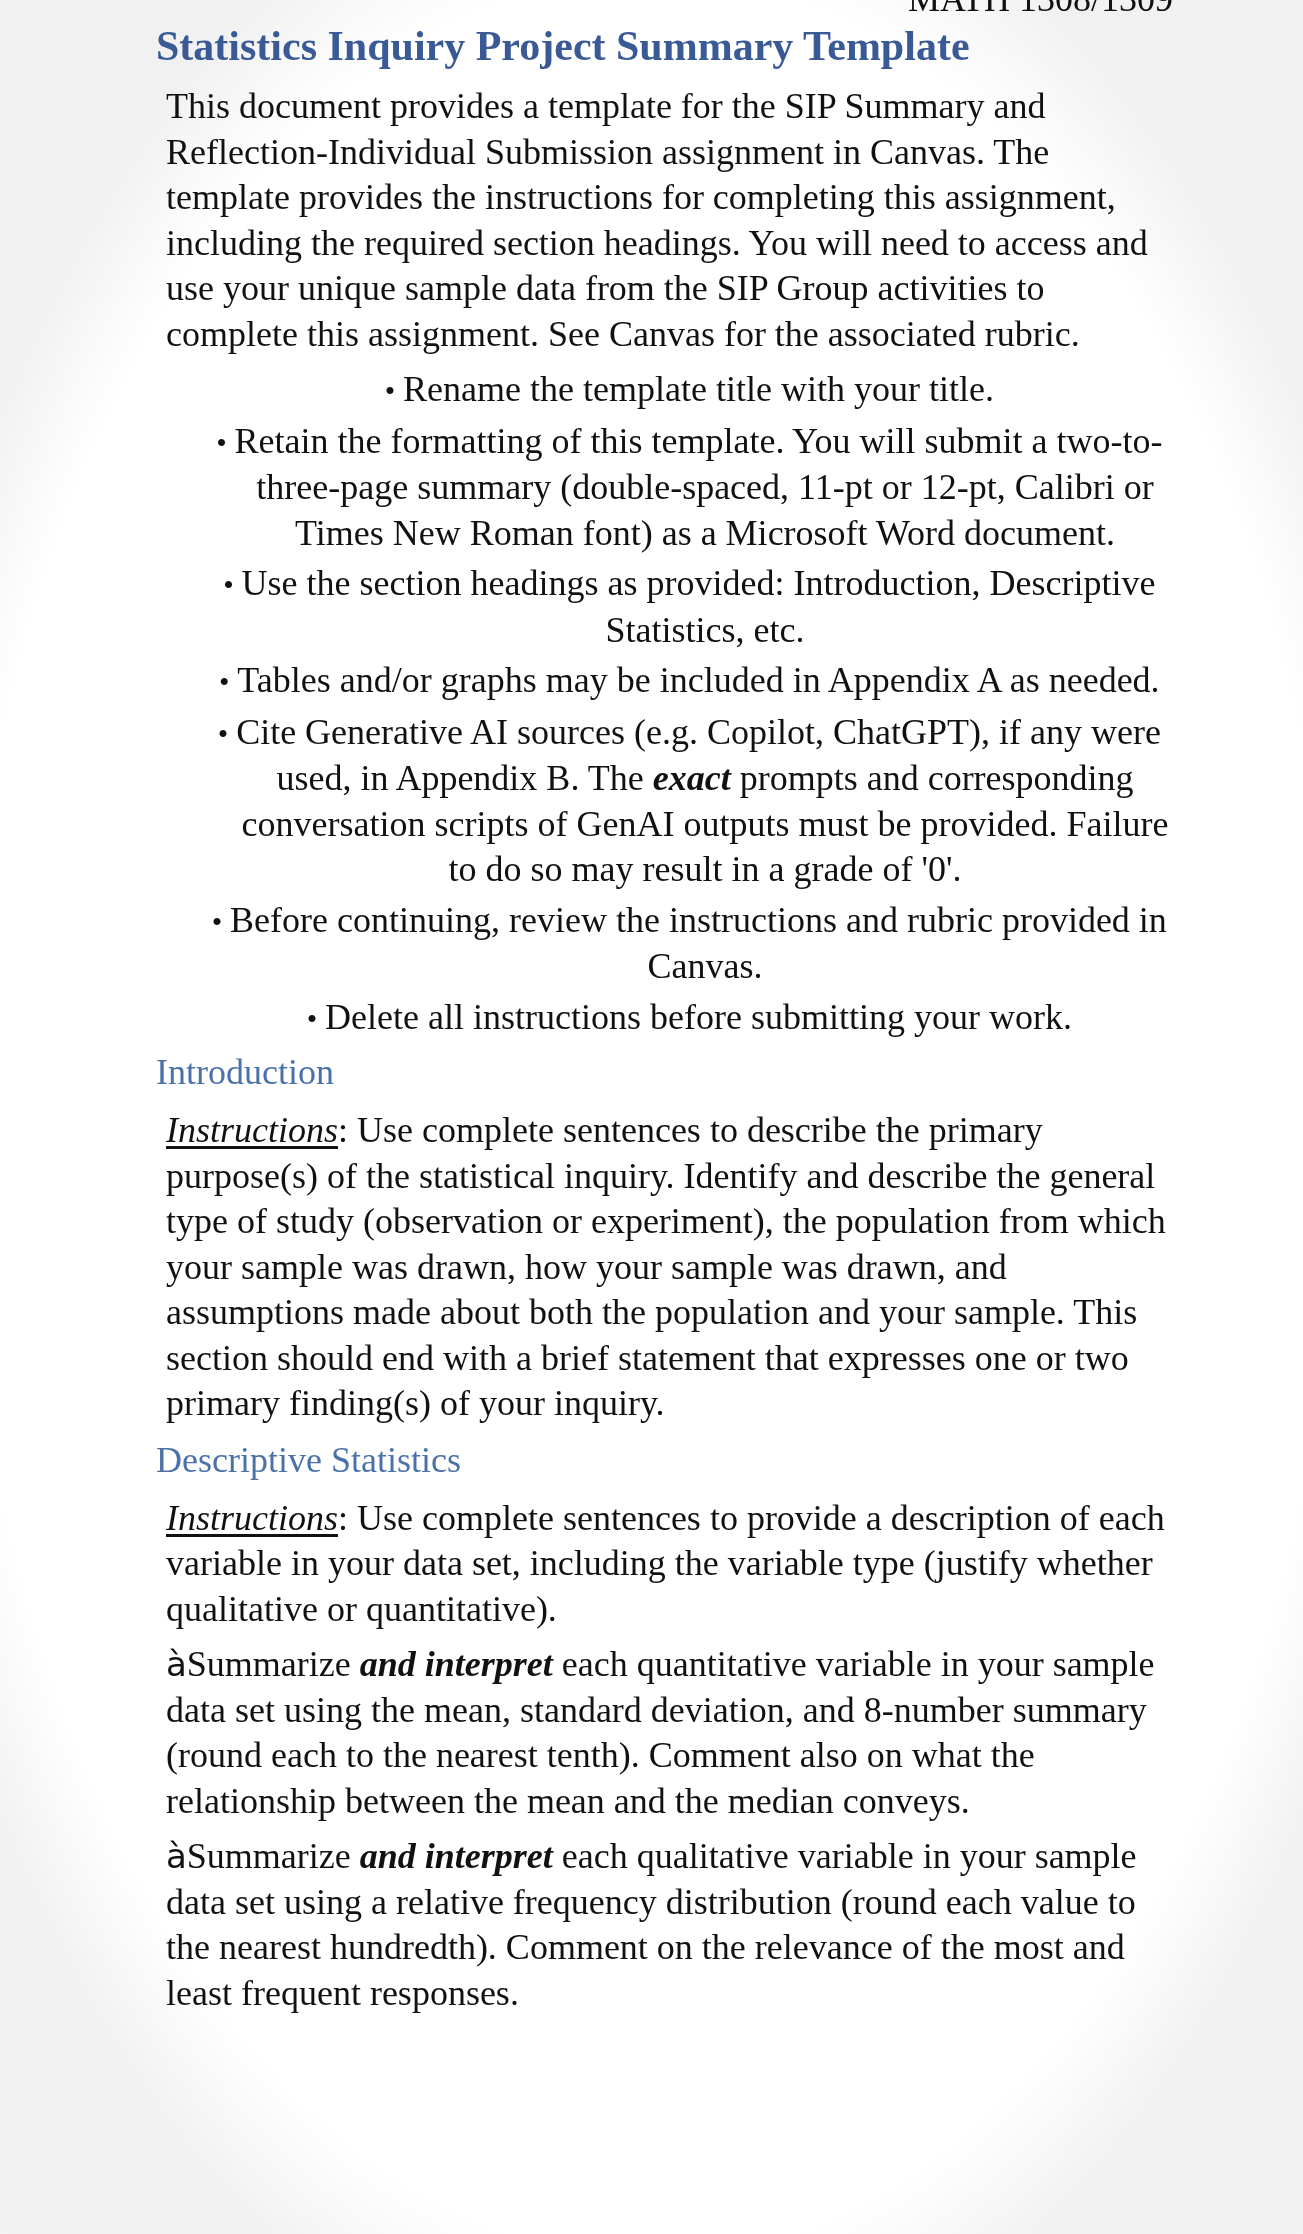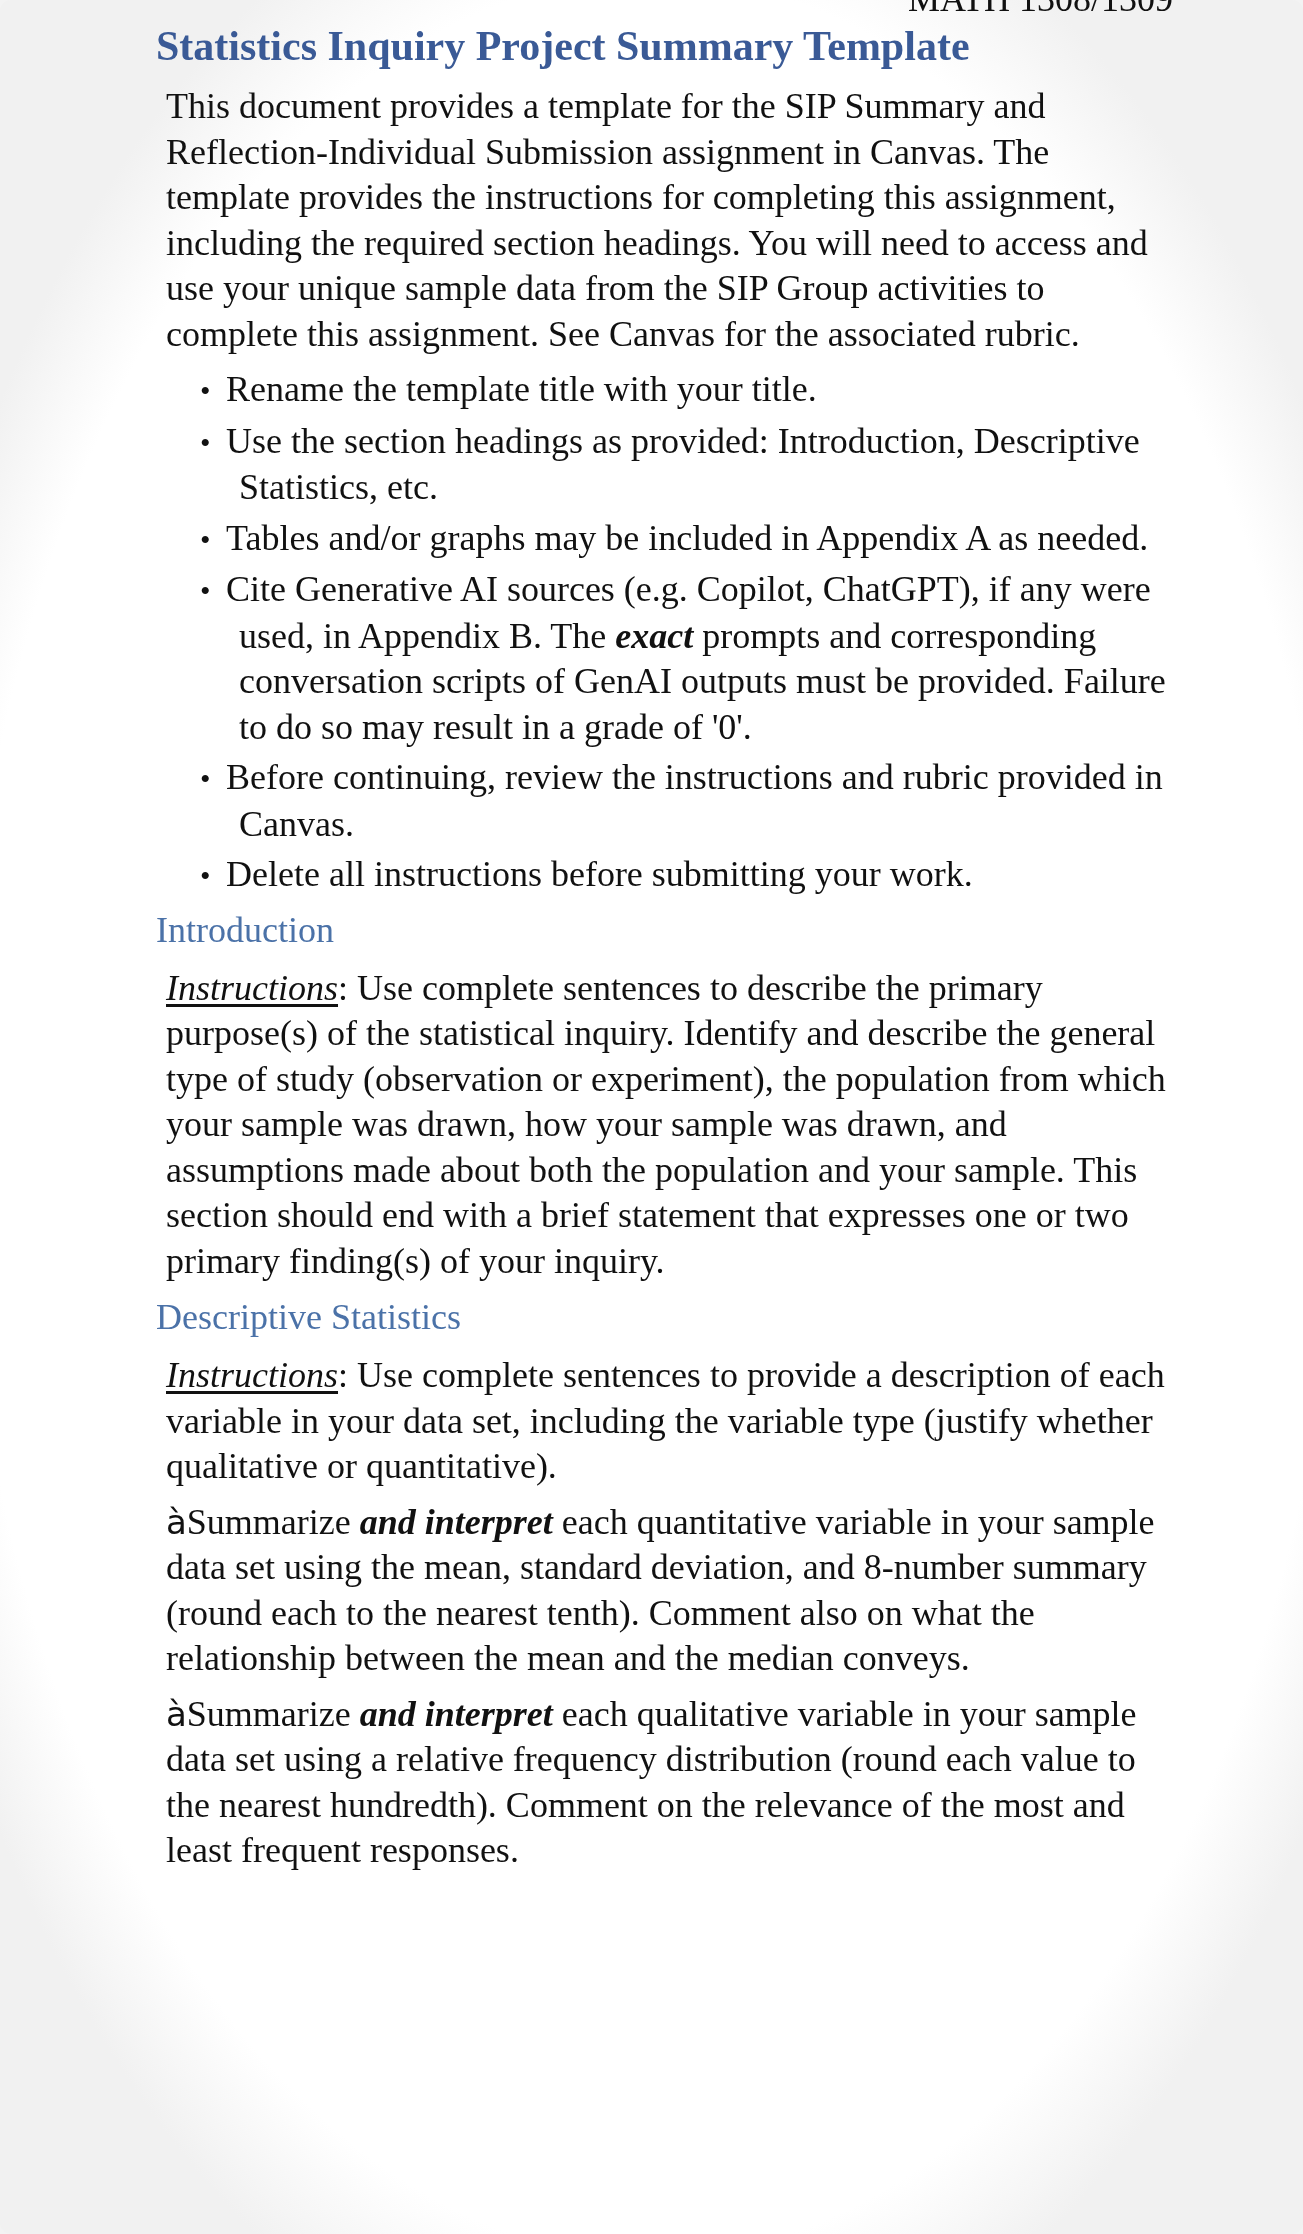--- a/index.html
+++ b/index.html
@@ -49,20 +49,21 @@
       width: 1020px;
       font-size: 36px;
       line-height: 45.5px;
     }
     p { margin: 10px; }
     .intro-para { }
     ul.bullets {
       list-style: none;
       margin: 5px;
       padding: 0;
+      text-align: center;
     }
     ul.bullets li {
       position: relative;
       padding-left: 78px;
       text-indent: -39px;
       line-height: 45.5px;
     }
     ul.bullets li + li { margin-top: 5px; }
     .bullet-dot {
       display: inline-block;
@@ -102,20 +103,23 @@
 
   <div class="content">
 
     <p class="intro-para">This document provides a template for the SIP Summary and Reflection-Individual Submission assignment in Canvas. The template provides the instructions for completing this assignment, including the required section headings. You will need to access and use your unique sample data from the SIP Group activities to complete this assignment. See Canvas for the associated rubric.</p>
 
     <ul class="bullets">
       <li>
         <span class="bullet-dot">•</span><span>Rename the template title with your title.</span>
       </li>
       <li>
+        <span class="bullet-dot">•</span><span>Retain the formatting of this template. You will submit a two-to-three-page summary (double-spaced, 11-pt or 12-pt, Calibri or Times New Roman font) as a Microsoft Word document.</span>
+      </li>
+      <li>
         <span class="bullet-dot">•</span><span>Use the section headings as provided: Introduction, Descriptive Statistics, etc.</span>
       </li>
       <li>
         <span class="bullet-dot">•</span><span>Tables and/or graphs may be included in Appendix A as needed.</span>
       </li>
       <li>
         <span class="bullet-dot">•</span><span>Cite Generative AI sources (e.g. Copilot, ChatGPT), if any were used, in Appendix B. The </span><span class="emph">exact</span><span> prompts and corresponding conversation scripts of GenAI outputs must be provided.  Failure to do so may result in a grade of '0'.</span>
       </li>
       <li>
         <span class="bullet-dot">•</span><span>Before continuing, review the instructions and rubric provided in Canvas.</span>

